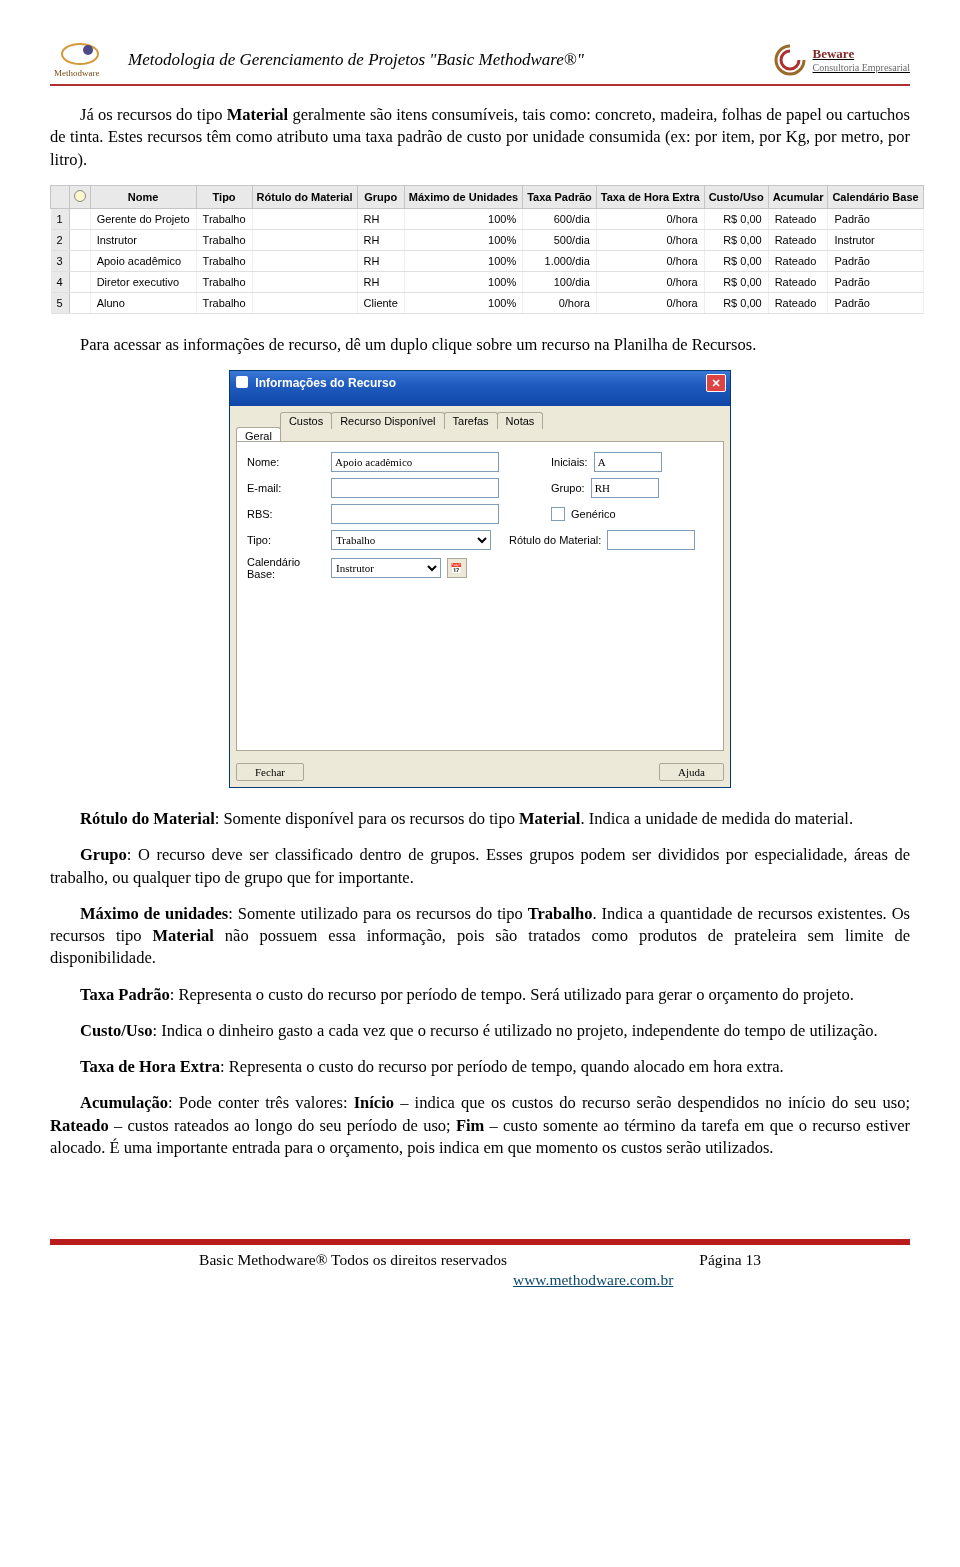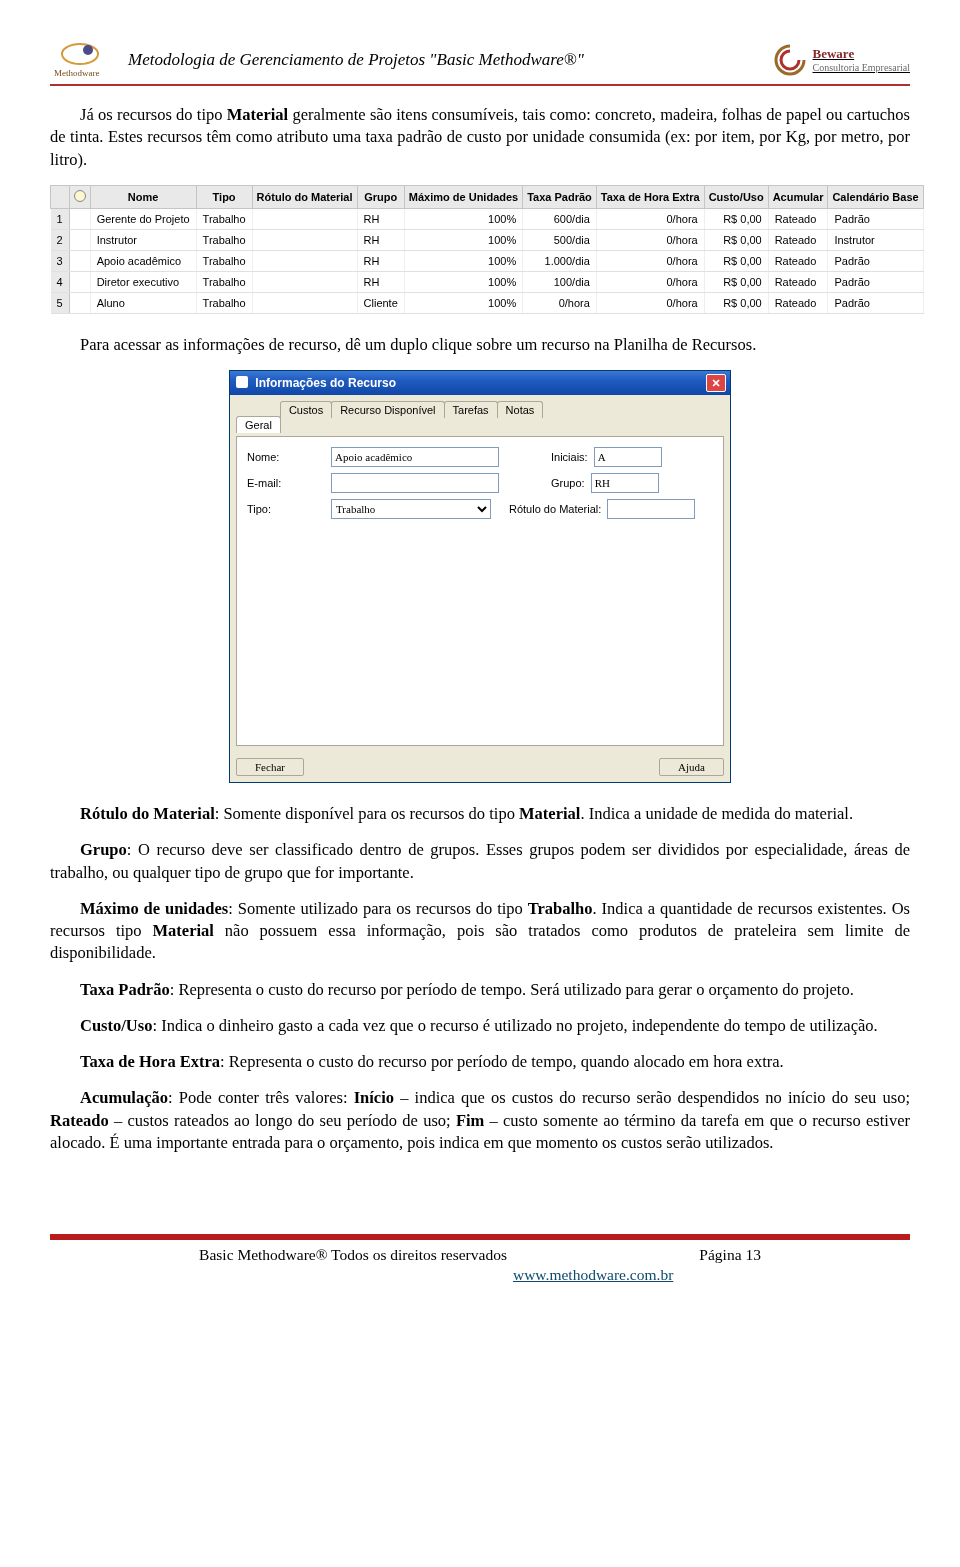--- a/index.html
+++ b/index.html
@@ -106,21 +106,21 @@
     font-family: Tahoma, Arial, sans-serif;
     font-size: 11px;
     color: #000;
   }
   .dlg-title {
     background: linear-gradient(to bottom, #3a78d6, #1f5bbf 40%, #0f47a8);
     color: #fff;
     display: flex;
     align-items: center;
     justify-content: space-between;
-    padding: 3px 4px 3px 6px;
+    padding: 3px 4px 14px 6px;
     font-weight: bold;
     font-size: 12px;
   }
   .dlg-close {
     background: #d44; color:#fff; width:18px; height:16px;
     display:flex; align-items:center; justify-content:center;
     border:1px solid #fff; border-radius:2px; font-size:11px;
   }
   .dlg-tabs {
     display:flex; gap:0; padding: 6px 6px 0 6px;
@@ -135,21 +135,21 @@
     margin-right:-1px;
     font-size:11px;
   }
   .dlg-tab.active {
     background:#fff;
     position:relative; top:15px;
   }
   .dlg-panel {
     border:1px solid #aca899;
     background:#fff;
-    margin:18px 6px 6px 6px;
+    margin:12px 6px 6px 6px;
     padding:10px 10px 8px 10px;
     min-height: 290px;
     position: relative;
   }
   .form-row {
     display:flex;
     align-items:center;
     margin-bottom:6px;
     gap:6px;
   }
@@ -345,26 +345,38 @@
         <input class="form-input w2" value="A" style="">
       </div>
       <div class="form-row">
         <span class="form-label">E-mail:</span>
         <input class="form-input w1" value="" style="">
         <span style="width:40px;"></span>
         <span>Grupo:</span>
         <input class="form-input w2" value="RH" style="">
       </div>
       <div class="form-row">
+        <span class="form-label">RBS:</span>
+        <input class="form-input w1" value="" style="">
+        <span style="width:40px;"></span>
+        <span class="chkbox"></span>
+        <span>Genérico</span>
+      </div>
+      <div class="form-row">
         <span class="form-label">Tipo:</span>
         <select class="form-select w1"><option>Trabalho</option></select>
         <span style="width:6px;"></span>
         <span>Rótulo do Material:</span>
         <input class="form-input" style="width: 80px;" value="">
       </div>
+      <div class="form-row">
+        <span class="form-label">Calendário Base:</span>
+        <select class="form-select w2"><option>Instrutor</option></select>
+        <span class="cal-btn">📅</span>
+      </div>
     </div>
     <div class="dlg-buttons">
       <button class="dlg-btn">Fechar</button>
       <button class="dlg-btn">Ajuda</button>
     </div>
   </div>
 
   <p class="body-para">
     <strong>Rótulo do Material</strong><span>: Somente disponível para os recursos do tipo </span><strong>Material</strong><span>. Indica a unidade de medida do material.</span>
   </p>

